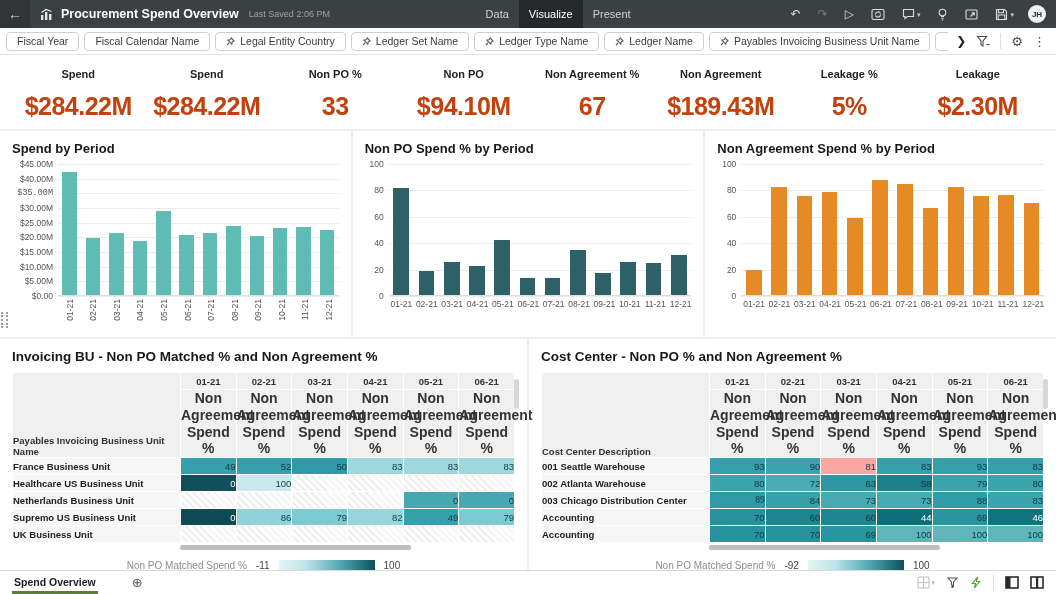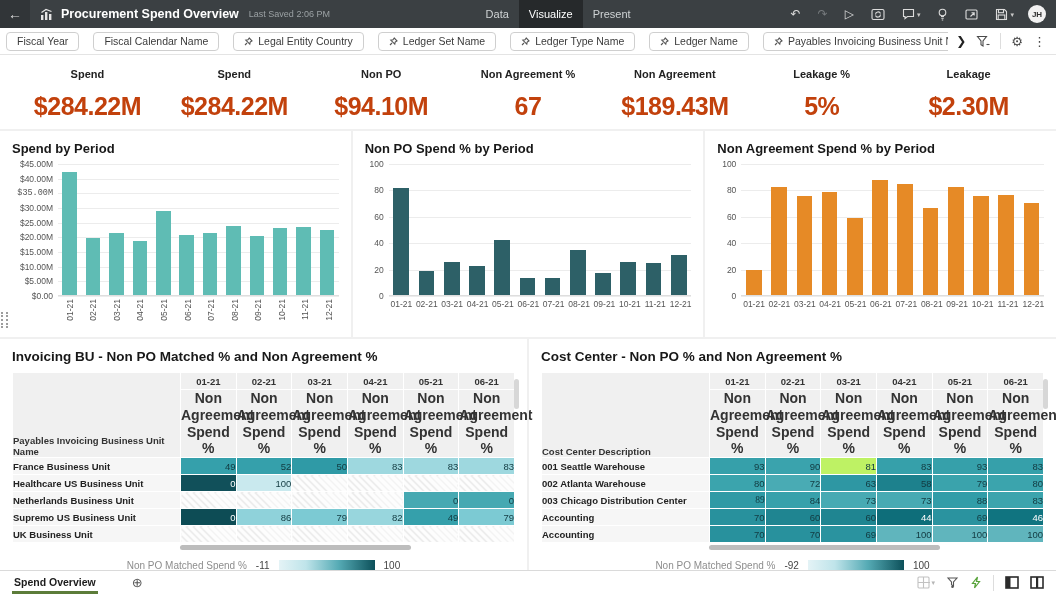--- a/index.html
+++ b/index.html
@@ -20,21 +20,21 @@
   .tb-actions{margin-left:150px;display:flex;align-items:center;gap:17px;}
   .tb-act{display:flex;align-items:center;gap:2px;cursor:pointer;color:#dcdcdc;font-size:12px;line-height:1;}
   .tb-act.dim{color:#75797c;}
   .tb-act svg{display:block;}
   .caret{font-size:7px;color:#c8c8c8;}
   .avatar{width:18px;height:18px;border-radius:50%;background:#f1f1f1;color:#2e2e2e;font-size:8px;font-weight:700;
           display:flex;align-items:center;justify-content:center;margin:0 10px 0 14px;flex:0 0 auto;cursor:pointer;}
 
   
   .filterbar{height:27px;display:flex;align-items:center;padding:0 6px;border-bottom:1px solid #e4e4e4;background:#fff;}
-  .chips{display:flex;align-items:center;gap:14px;flex:1;overflow:hidden;}
+  .chips{display:flex;align-items:center;gap:5px;flex:1;overflow:hidden;}
   .chip{display:flex;align-items:center;gap:5px;border:1px solid #cfcfcf;border-radius:4px;height:19px;
         padding:0 10px;font-size:10.5px;color:#3b3b3b;white-space:nowrap;cursor:pointer;background:#fff;flex:0 0 auto;}
   .pin{display:block;flex:0 0 auto;}
   .fb-tools{display:flex;align-items:center;gap:10px;padding:0 4px 0 8px;flex:0 0 auto;}
   .fb-chevron{font-size:12px;font-weight:700;color:#222;cursor:pointer;}
   .fb-divider{width:1px;height:16px;background:#ddd;}
   .fb-icon{cursor:pointer;color:#4a4a4a;display:flex;align-items:center;font-size:13px;line-height:1;}
 
   
   .canvas{background:#fff;}
@@ -241,20 +241,24 @@
     <section class="kpi-row" id="kpi-row">
         <div class="kpi">
           <div class="kpi-label">Spend</div>
           <div class="kpi-value">$284.22M</div>
         </div>
         <div class="kpi">
           <div class="kpi-label">Spend</div>
           <div class="kpi-value">$284.22M</div>
         </div>
         <div class="kpi">
+          <div class="kpi-label">Non PO %</div>
+          <div class="kpi-value">33</div>
+        </div>
+        <div class="kpi">
           <div class="kpi-label">Non PO</div>
           <div class="kpi-value">$94.10M</div>
         </div>
         <div class="kpi">
           <div class="kpi-label">Non Agreement %</div>
           <div class="kpi-value">67</div>
         </div>
         <div class="kpi">
           <div class="kpi-label">Non Agreement</div>
           <div class="kpi-value">$189.43M</div>
@@ -629,21 +633,21 @@
                 <th class="h-measure">Non Agreement Spend %</th>
                 <th class="h-measure">Non Agreement Spend %</th>
                 <th class="h-measure">Non Agreement Spend %</th>
               </tr>
             </thead>
             <tbody>
               <tr>
                 <th class="r-name">001 Seattle Warehouse</th>
                 <td class="cell" style="background: rgb(54, 160, 170);">93</td>
                 <td class="cell" style="background: rgb(58, 163, 173);">90</td>
-                <td class="cell" style="background: #bef264;">81</td>
+                <td class="cell" style="background: #fca5a5;">81</td>
                 <td class="cell" style="background: rgb(54, 160, 170);">83</td>
                 <td class="cell" style="background: rgb(54, 160, 170);">93</td>
                 <td class="cell" style="background: rgb(54, 160, 170);">83</td>
               </tr>
               <tr>
                 <th class="r-name">002 Atlanta Warehouse</th>
                 <td class="cell" style="background: rgb(59, 164, 173);">80</td>
                 <td class="cell" style="background: rgb(73, 171, 180);">72</td>
                 <td class="cell" style="background: rgb(46, 151, 163);">63</td>
                 <td class="cell" style="background: rgb(29, 129, 141);">58</td>

